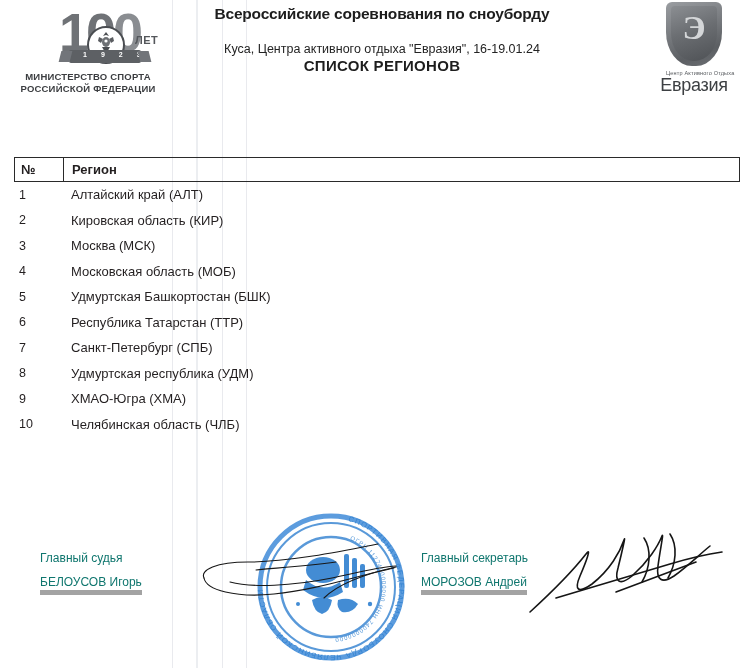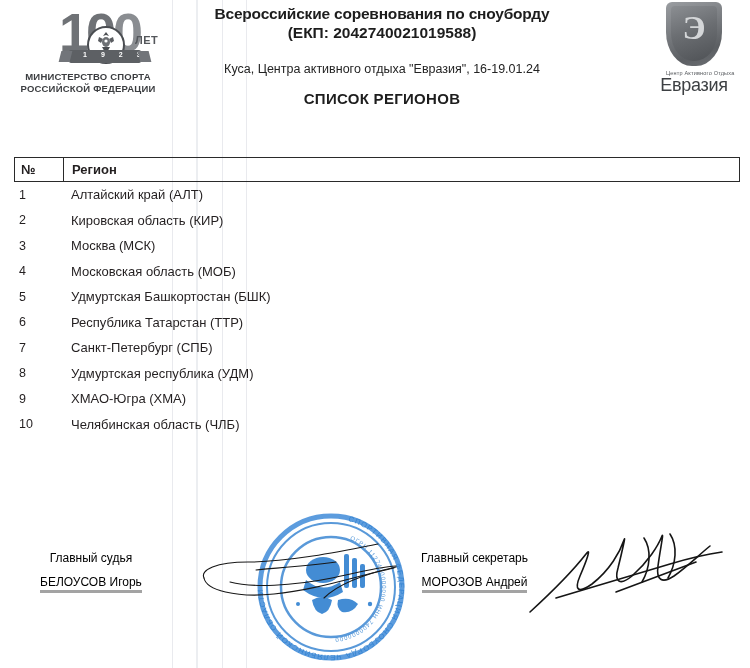--- a/index.html
+++ b/index.html
@@ -143,21 +143,20 @@
     font-size: 12.5px;
     line-height: 16px;
     color: #232323;
     margin-top: 18px;
   }
   .doc-subtitle {
     font-size: 15px;
     font-weight: bold;
     letter-spacing: 0.3px;
     color: #1d1d1d;
-    margin-top: 13px;
   }
 
   .logo-right {
     position: absolute;
     right: 4px;
     top: 2px;
     width: 104px;
     text-align: center;
   }
   .shield {
@@ -252,28 +251,27 @@
   .cell-reg {
     flex: 1;
     padding-left: 8px;
     font-size: 13px;
   }
 
   
   .sig-block {
     position: absolute;
     font-size: 12px;
-    color: #000000;
-    text-align: center;
+    color: #0f766e;
   }
   .sig-role { line-height: 16px; }
   .sig-name {
     margin-top: 9px;
     display: inline-block;
-    border-bottom: 3px solid #a3a3a3;
+    border-bottom: 5px solid #a3a3a3;
     padding-bottom: 1px;
     line-height: 14px;
   }
   .sig-left  { left: 40px;  top: 550px; }
   .sig-right { left: 421px; top: 550px; }
 
   .stamp {
     position: absolute;
     left: 252px;
     top: 508px;
@@ -319,21 +317,20 @@
         </div>
       </div>
       <div class="ministry">
         <div>МИНИСТЕРСТВО СПОРТА</div>
         <div>РОССИЙСКОЙ ФЕДЕРАЦИИ</div>
       </div>
     </div>
 
     <div class="titles">
       <div class="doc-title">Всероссийские соревнования по сноуборду</div>
-      <div class="doc-ekp">(ЕКП: 2042740021019588)</div>
       <div class="doc-place">Куса, Центра активного отдыха "Евразия", 16-19.01.24</div>
       <div class="doc-subtitle">СПИСОК РЕГИОНОВ</div>
     </div>
 
     <div class="logo-right">
       <div class="shield">
         <div class="inner"></div>
         <div class="glyph">Э</div>
       </div>
       <div class="euras-wrap">

